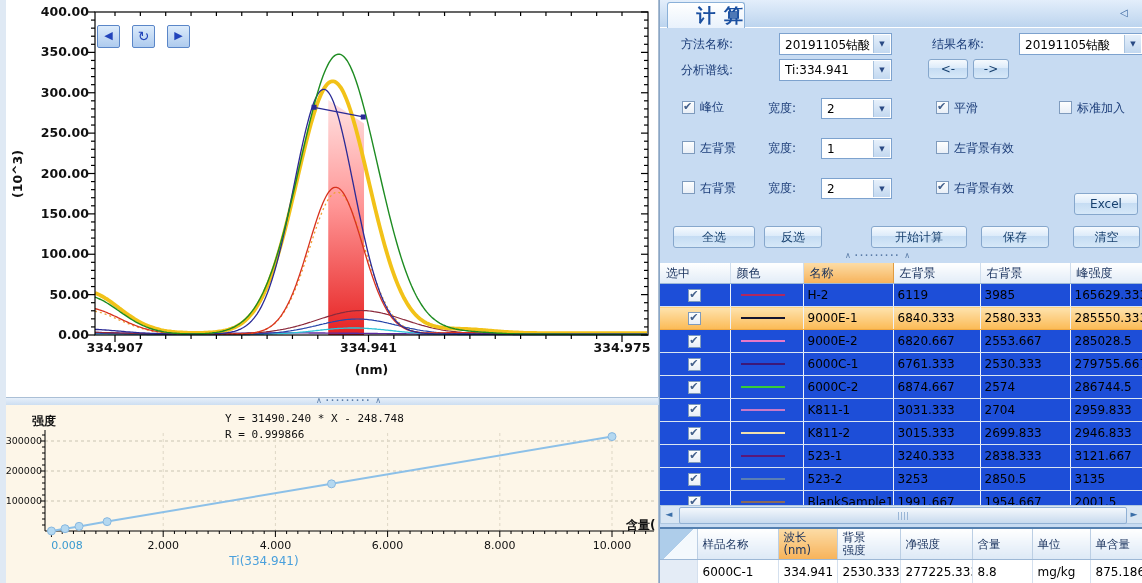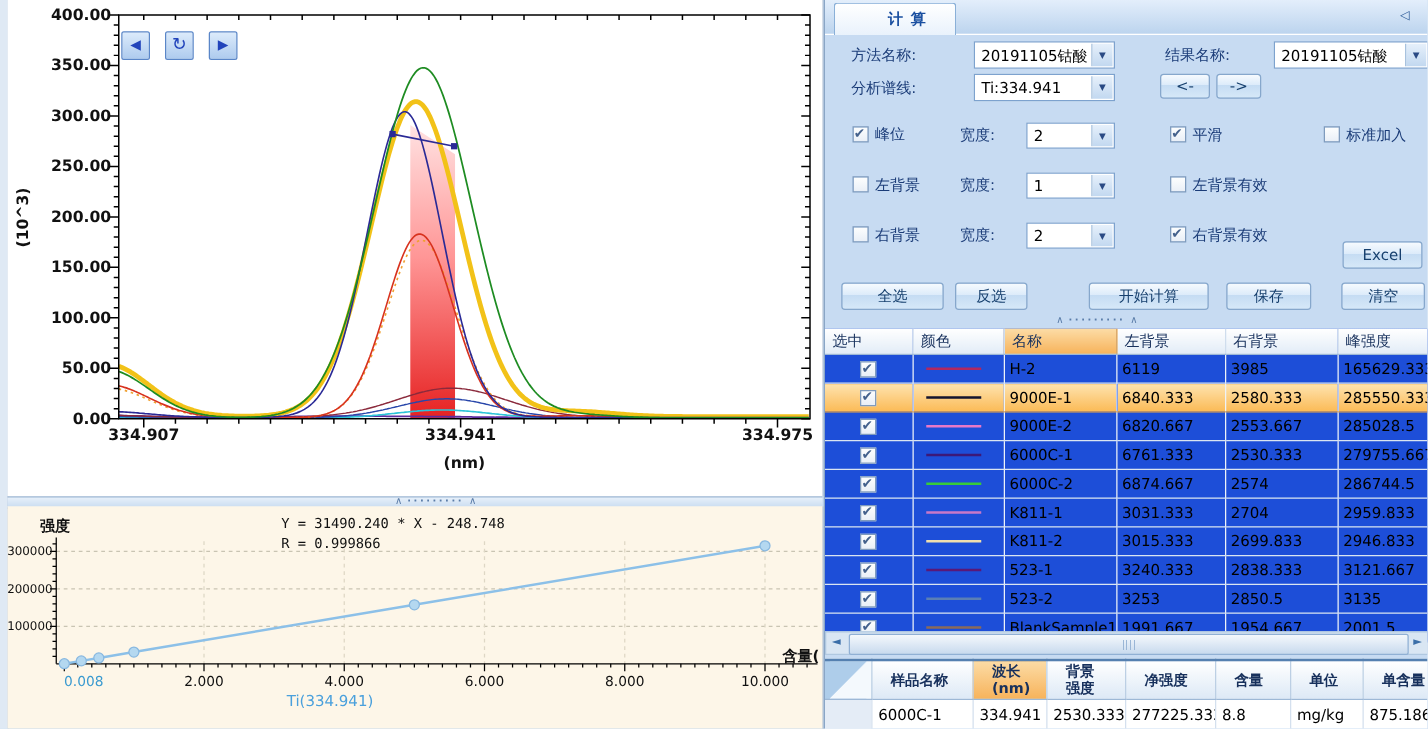--- a/index.html
+++ b/index.html
@@ -20,22 +20,22 @@
   .split-handle{position:absolute;display:flex;align-items:center;gap:4px;
        color:#5a7ca8;font-size:8px;line-height:6px;}
   .split-handle .dots{letter-spacing:2px;font-weight:700;}
   
   .right-region{position:absolute;left:659px;top:0;width:483px;height:583px;
        background:#c7dbf2;border-left:1px solid #8aa6c6;}
   .tab-bar{position:absolute;left:0;top:0;width:483px;height:27px;
        background:linear-gradient(#e3eefb,#bcd4ee);border-bottom:1px solid #fff;}
   .tab{position:absolute;left:7px;top:2px;width:76px;height:25px;
        background:linear-gradient(#ffffff,#e9f2fc);border:1px solid #8ab0d8;border-bottom:none;
-       border-radius:3px 3px 0 0;color:#1a4fa0;font-size:12px;font-weight:700;
-       text-align:center;line-height:24px;letter-spacing:1px;padding-left:20px;}
+       border-radius:3px 3px 0 0;color:#1a4fa0;font-size:19px;font-weight:700;
+       text-align:right;line-height:24px;letter-spacing:1px;}
   .collapse{position:absolute;left:460px;top:7px;color:#33609c;font-size:10px;}
   .lbl{position:absolute;font-size:12px;color:#1b3c78;white-space:nowrap;line-height:14px;}
   .dd{position:absolute;height:22px;background:#fff;border:1px solid #7da2ce;box-sizing:border-box;}
   .dd-text{position:absolute;left:5px;top:3px;font-size:12px;color:#000;white-space:nowrap;overflow:hidden;}
   .dd-btn{position:absolute;right:1px;top:1px;bottom:1px;width:16px;text-align:center;
        background:linear-gradient(#e6f0fb,#c2d8f0);border-left:1px solid #a8c2de;
        color:#2a4a84;font-size:7px;line-height:18px;}
   .btn{position:absolute;height:22px;box-sizing:border-box;border:1px solid #86a7cc;border-radius:3px;
        background:linear-gradient(#f6fafe,#dcebfa 45%,#c5dcf3 46%,#d6e8f8);
        color:#17406e;font-size:12px;text-align:center;line-height:20px;cursor:pointer;}
@@ -62,21 +62,21 @@
        line-height:17px;text-align:center;}
   .sb-thumb{position:absolute;left:18px;top:1px;width:446px;height:15px;border:1px solid #90b0d4;
        border-radius:2px;background:linear-gradient(#f4f8fc,#c8daee);}
   .sb-grip{position:absolute;left:218px;top:4px;width:10px;height:8px;
        background:repeating-linear-gradient(90deg,#9ab6d6 0 1px,transparent 1px 3px);}
   
   .result-table{position:absolute;left:0;top:527px;width:483px;border-collapse:collapse;
        table-layout:fixed;background:#fff;font-size:12px;border-top:2px solid #5580b0;}
   .result-table th{height:30px;background:linear-gradient(#ffffff,#dde9f6);
        border-bottom:1px solid #9db8d6;border-right:1px solid #bccfe4;
-       font-weight:700;color:#17305c;text-align:left;padding:0 0 0 15px;
+       font-weight:400;color:#17305c;text-align:left;padding:0 0 0 5px;
        white-space:pre-line;font-size:11.5px;line-height:13px;}
   .result-table th.orange{background:linear-gradient(#fcdca6,#f7b35b);}
   .result-table th.corner{background:linear-gradient(135deg,#aecdea 49.5%,#f4f9fd 50%);}
   .result-table td{height:23px;border-right:1px solid #d4e0ee;padding:0 0 0 5px;white-space:nowrap;overflow:hidden;}
   .result-table td.corner{background:#e4ecf6;}
 </style>
 </head>
 <body>
 
 <div class="app">

